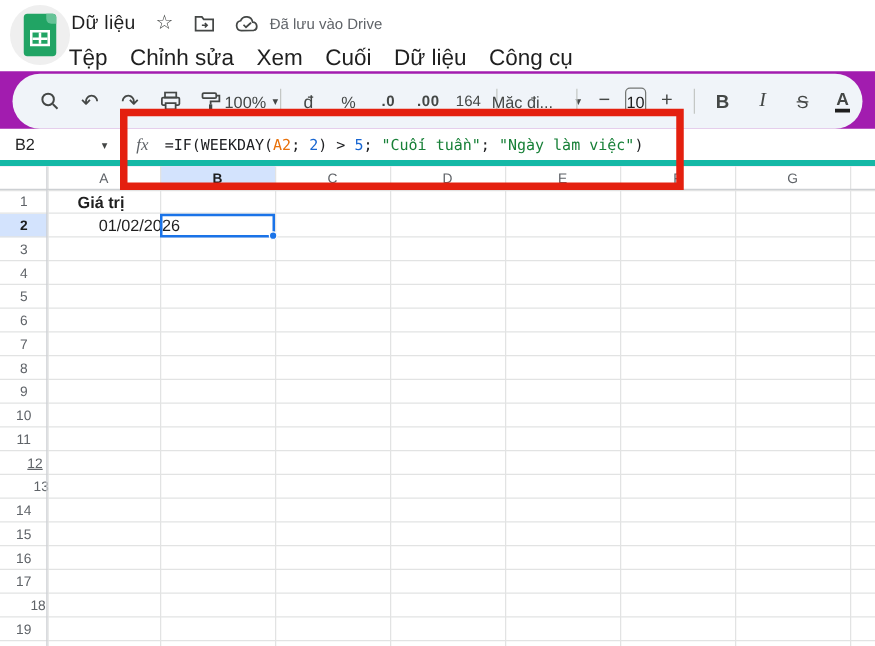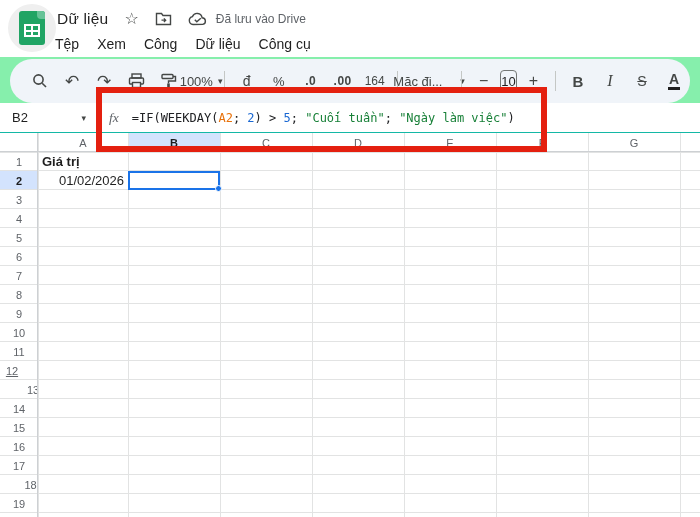--- a/index.html
+++ b/index.html
@@ -1,37 +1,37 @@
 <!DOCTYPE html>
 <html><head>
 <meta charset="utf-8">
 <style>
   * { box-sizing: border-box; margin: 0; padding: 0; }
   html,body { background:#fff; }
   .app {
     position: relative; width: 700px; height: 517px; overflow: hidden;
-    background: #86efac; font-family: "Liberation Sans", sans-serif; color: #1f1f1f;
+    background: #a21caf; font-family: "Liberation Sans", sans-serif; color: #1f1f1f;
   }
   
   .topbar { position:absolute; left:0; top:0; width:700px; height:57px; background:#fff; }
   .logo-wrap { position:absolute; left:8px; top:4px; width:48px; height:48px; border-radius:50%;
                background:#efefef; display:flex; align-items:center; justify-content:center; }
   .sheets-logo { position:relative; width:26px; height:34px; background:#21a464; border-radius:3px; }
   .sheets-logo .fold { position:absolute; right:0; top:0; width:8px; height:8px;
                background:#66c397; border-radius:0 3px 0 4px; }
   .sheets-logo .grid-glyph { position:absolute; left:5px; top:13px; width:16px; height:13px;
                border:2px solid #fff;
                background: linear-gradient(#fff,#fff) 50% 50%/100% 2px no-repeat,
                            linear-gradient(#fff,#fff) 50% 50%/2px 100% no-repeat; }
   .title-row { position:absolute; left:57px; top:10px; display:flex; align-items:center; }
   .doc-title { font-size:15.5px; color:#1f1f1f; letter-spacing:.2px; }
   .tb-ico { color:#444746; margin-left:16px; display:flex; align-items:center; }
   .star { font-size:16px; line-height:1; }
   .saved { margin-left:8px; font-size:12px; color:#5f6368; }
-  .menubar { position:absolute; left:46px; top:33px; display:flex; font-size:14px; color:#1f1f1f; }
+  .menubar { position:absolute; left:46px; top:33px; display:flex; font-size:18px; color:#1f1f1f; }
   .menu-item { padding:3px 9px; border-radius:4px; cursor:default; white-space:nowrap; }
   
   .toolbar { position:absolute; left:10px; top:59px; width:680px; height:44px;
              background:#f0f4f9; border-radius:22px; display:flex; align-items:center;
              padding-left:14px; color:#444746; }
   .tbtn { height:26px; min-width:24px; display:flex; align-items:center; justify-content:center;
           border-radius:4px; font-size:14px; margin:0 4px; white-space:nowrap; }
   .tsep { width:1px; height:20px; background:#c4c7c5; margin:0 6px; }
   .caret { font-size:9px; color:#444746; margin-left:5px; }
   .zoom-label { font-size:13px; }
@@ -40,33 +40,33 @@
   .size-box { width:28px; height:22px; border:1px solid #747775; border-radius:4px;
               background:#fff0; display:flex; align-items:center; justify-content:center;
               font-size:13px; color:#1f1f1f; }
   .b-bold { font-weight:bold; font-size:15px; }
   .b-italic { font-style:italic; font-family:"Liberation Serif",serif; font-size:16px; }
   .b-strike { font-size:14px; text-decoration:line-through; }
   .b-color { font-size:14px; font-weight:bold; border-bottom:3px solid #1f1f1f; padding:0 1px 0 1px; line-height:15px; }
   .icon-svg { display:block; }
   
   .formulabar { position:absolute; left:0; top:103px; width:700px; height:30px; background:#fff;
-                border-bottom:1px solid #14b8a6; display:flex; align-items:center; }
+                border-bottom:5px solid #14b8a6; display:flex; align-items:center; }
   .namebox { width:96px; height:100%; display:flex; align-items:center; padding-left:12px; font-size:13px; }
   .namebox .caret { margin-left:auto; margin-right:10px; }
   .fb-sep { width:1px; height:18px; background:#e1e3e1; }
   .fx { margin-left:12px; font-family:"Liberation Serif",serif; font-style:italic; font-size:13.5px; color:#5f6368; }
   .formula-text { margin-left:13px; font-family:"DejaVu Sans Mono",monospace; font-size:12px; white-space:pre; }
   
   .grid { position:absolute; left:0; top:133px; width:700px; height:384px; background:#fff; overflow:hidden; }
   .gl { position:absolute; background:#e2e3e3; }
   .hcell { position:absolute; display:flex; align-items:center; justify-content:center;
            font-size:11px; color:#5f6368; background:#fff; }
   .hcell.sel { background:#d3e3fd; color:#1c1d1e; font-weight:bold; }
-  .cellTxt { position:absolute; font-size:13px; color:#1f1f1f; line-height:19px; white-space:nowrap; overflow:hidden; }
+  .cellTxt { position:absolute; font-size:13px; color:#1f1f1f; line-height:19px; white-space:nowrap; overflow:hidden;margin-left:20px; }
   .sel-box { position:absolute; border:2px solid #1a73e8; background:transparent; }
   .sel-handle { position:absolute; width:7px; height:7px; border-radius:50%; background:#1a73e8; border:1px solid #fff; }
   
   .red-rect { position:absolute; left:96px; top:87px; width:451px; height:65px;
               border:6px solid #e4200f; pointer-events:none; z-index:20; }
 </style>
 </head>
 <body>
 
 <div class="app">
@@ -90,22 +90,23 @@
       <span class="tb-ico">
         <svg class="icon-svg" width="20" height="14" viewBox="0 0 20 14">
           <path d="M5 12.5 a4 4 0 0 1 -.5-7.9 a5 5 0 0 1 9.6 1.1 a3.4 3.4 0 0 1 .7 6.7 z" fill="none" stroke="#444746" stroke-width="1.4"></path>
           <path d="M6.8 7.8 l2 2 l4-3.6" fill="none" stroke="#444746" stroke-width="1.4"></path>
         </svg>
       </span>
       <span class="saved">Đã lưu vào Drive</span>
     </div>
     <div class="menubar">
         <div class="menu-item">Tệp</div>
+        <div class="menu-item">Chỉnh sửa</div>
         <div class="menu-item">Xem</div>
-        <div class="menu-item">Công</div>
+        <div class="menu-item">Cuối</div>
         <div class="menu-item">Dữ liệu</div>
         <div class="menu-item">Công cụ</div>
       </div>
   </div>
 
   <div class="toolbar">
     <span class="tbtn">
       <svg class="icon-svg" width="16" height="16" viewBox="0 0 16 16">
         <circle cx="6.5" cy="6.5" r="4.6" fill="none" stroke="#444746" stroke-width="1.6"></circle>
         <path d="M10.2 10.2 L14 14" stroke="#444746" stroke-width="1.6"></path>
@@ -179,21 +180,21 @@
       <div class="hcell sel" style="left: 0px; top: 38px; width: 38px; height: 19px;">2</div>
       <div class="hcell" style="left: 0px; top: 57px; width: 38px; height: 19px;">3</div>
       <div class="hcell" style="left: 0px; top: 76px; width: 38px; height: 19px;">4</div>
       <div class="hcell" style="left: 0px; top: 95px; width: 38px; height: 19px;">5</div>
       <div class="hcell" style="left: 0px; top: 114px; width: 38px; height: 19px;">6</div>
       <div class="hcell" style="left: 0px; top: 133px; width: 38px; height: 19px;">7</div>
       <div class="hcell" style="left: 0px; top: 152px; width: 38px; height: 19px;">8</div>
       <div class="hcell" style="left: 0px; top: 171px; width: 38px; height: 19px;">9</div>
       <div class="hcell" style="left: 0px; top: 190px; width: 38px; height: 19px;">10</div>
       <div class="hcell" style="left: 0px; top: 209px; width: 38px; height: 19px;">11</div>
-      <div class="hcell" style="left: 0px; top: 228px; width: 24px; height: 19px; text-decoration: underline;">12</div>
+      <div class="hcell" style="left: 16px; top: 228px; width: 24px; height: 19px; text-decoration: underline;">12</div>
       <div class="hcell" style="left: 14px; top: 247px; width: 38px; height: 19px;">13</div>
       <div class="hcell" style="left: 0px; top: 266px; width: 38px; height: 19px;">14</div>
       <div class="hcell" style="left: 0px; top: 285px; width: 38px; height: 19px;">15</div>
       <div class="hcell" style="left: 0px; top: 304px; width: 38px; height: 19px;">16</div>
       <div class="hcell" style="left: 0px; top: 323px; width: 38px; height: 19px;">17</div>
       <div class="hcell" style="left: 0px; top: 342px; width: 38px; height: 19px; padding-left: 23px;">18</div>
       <div class="hcell" style="left: 0px; top: 361px; width: 38px; height: 19px;">19</div>
       <div class="hcell" style="left: 0px; top: 380px; width: 38px; height: 19px;"></div>
       <div class="gl" style="left: 38px; top: 0px; width: 1px; height: 384px;"></div>
       <div class="gl" style="left: 128px; top: 0px; width: 1px; height: 384px;"></div>

